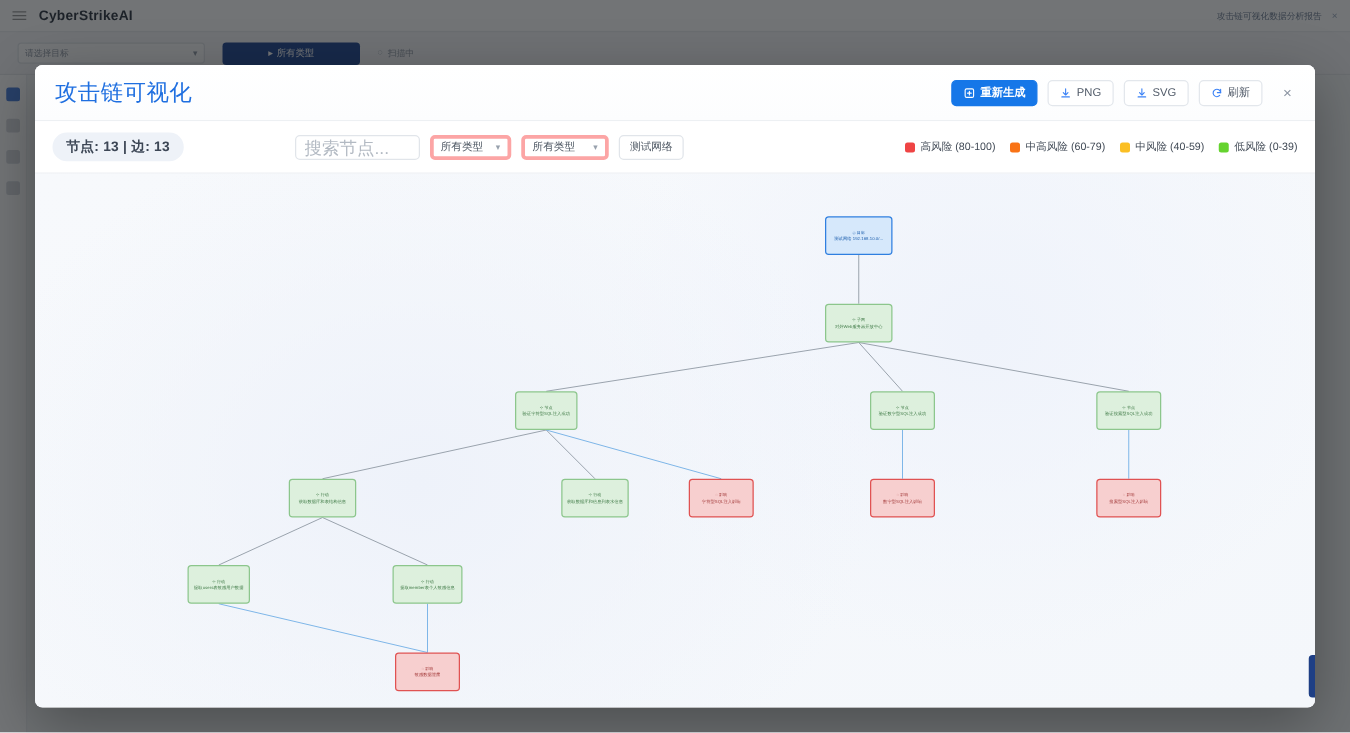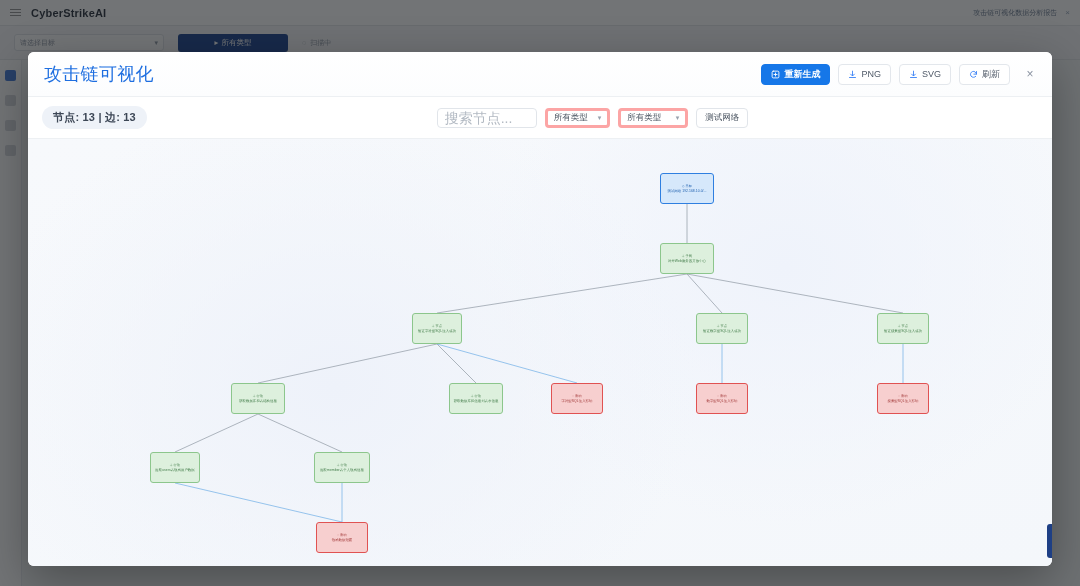--- a/index.html
+++ b/index.html
@@ -259,20 +259,38 @@
       </div>
 
       <div class="select-box" style="min-width:70px">
         <span>所有类型</span>
         <span class="caret">▾</span>
       </div>
 
       <div class="reset-btn">测试网络</div>
     </div>
 
+    <div class="legend">
+      <div class="legend-item">
+        <span class="legend-swatch" style="background: rgb(239, 68, 68);"></span>
+        <span>高风险 (80-100)</span>
+      </div>
+      <div class="legend-item">
+        <span class="legend-swatch" style="background: rgb(249, 115, 22);"></span>
+        <span>中高风险 (60-79)</span>
+      </div>
+      <div class="legend-item">
+        <span class="legend-swatch" style="background: rgb(251, 191, 36);"></span>
+        <span>中风险 (40-59)</span>
+      </div>
+      <div class="legend-item">
+        <span class="legend-swatch" style="background: rgb(101, 211, 47);"></span>
+        <span>低风险 (0-39)</span>
+      </div>
+    </div>
   </div>
 
   <div class="graph-wrap">
     <svg class="graph-svg" id="edge-layer">
         <line x1="659" y1="65" x2="659" y2="104" stroke="#9aa3ad" stroke-width="0.8"></line>
         <line x1="659" y1="135" x2="409" y2="174" stroke="#9aa3ad" stroke-width="0.8"></line>
         <line x1="659" y1="135" x2="694" y2="174" stroke="#9aa3ad" stroke-width="0.8"></line>
         <line x1="659" y1="135" x2="875" y2="174" stroke="#9aa3ad" stroke-width="0.8"></line>
         <line x1="409" y1="205" x2="230" y2="244" stroke="#9aa3ad" stroke-width="0.8"></line>
         <line x1="409" y1="205" x2="448" y2="244" stroke="#9aa3ad" stroke-width="0.8"></line>

